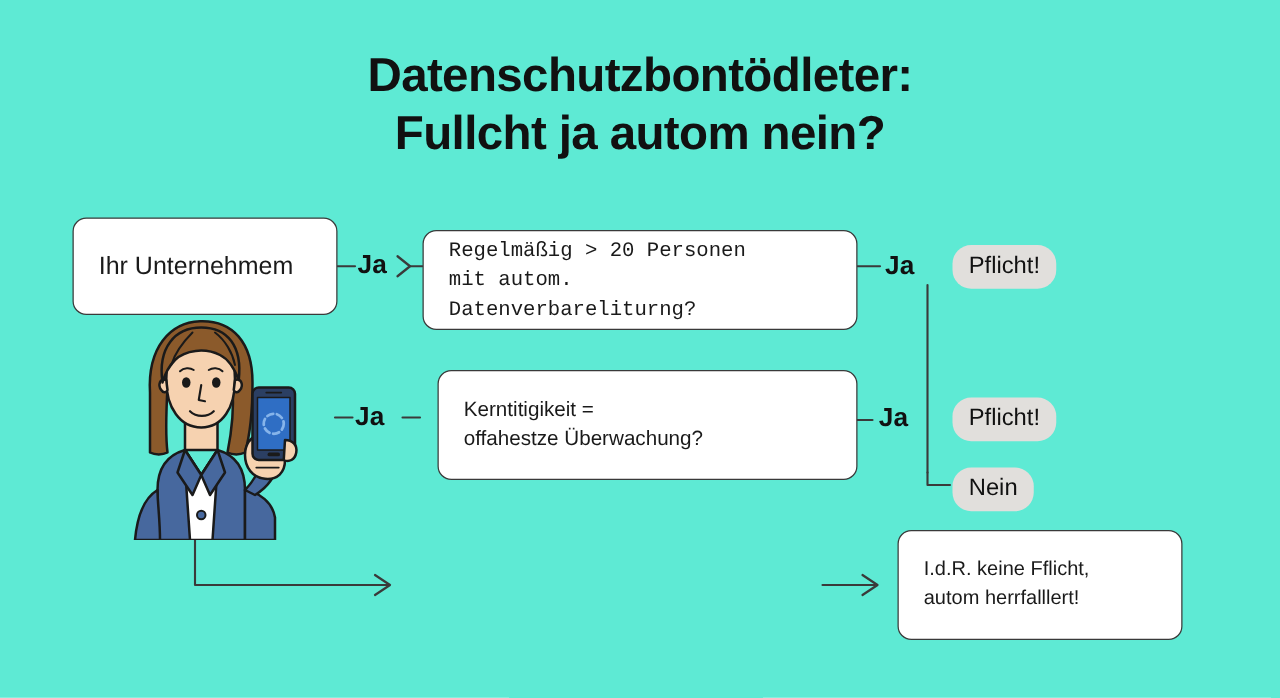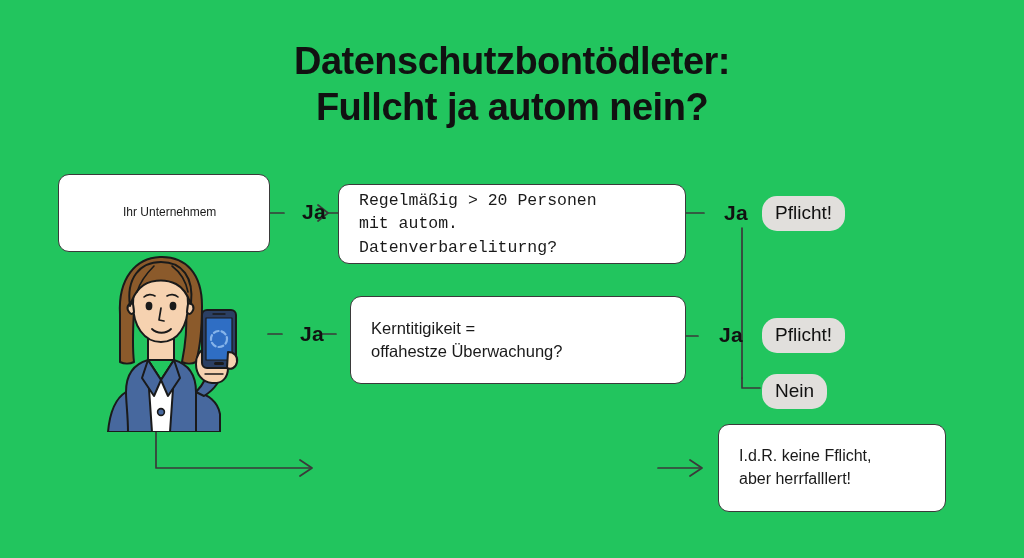--- a/index.html
+++ b/index.html
@@ -12,21 +12,21 @@
     height: 558px;
     background: #fcfcfc;
     font-family: "Liberation Sans", sans-serif;
     color: #111111;
     overflow: hidden;
   }
   #canvas {
     position: relative;
     width: 1024px;
     height: 558px;
-    background: #22c55e;
+    background: #5eead4;
   }
 
   
   .title {
     position: absolute;
     left: 0;
     top: 38px;
     width: 1024px;
     text-align: center;
     font-size: 38px;
@@ -54,31 +54,30 @@
     color: #1a1a1a;
     white-space: pre-line;
   }
 
   #node-start      { left: 58px;  top: 174px; width: 212px; height: 78px; }
   #node-q1         { left: 338px; top: 184px; width: 348px; height: 80px; font-family: Liberation Mono, monospace; }
   #node-q2         { left: 338px; top: 296px; width: 336px; height: 88px; margin-left: 12px; }
   #node-q3         { left: 334px; top: 420px; width: 324px; height: 98px; }
   #node-result     { left: 718px; top: 424px; width: 228px; height: 88px; }
 
-  #node-start .node-text { font-size: 12px; margin-left: 44px; }
+  #node-start .node-text { font-size: 20px; }
   #node-result .node-text { font-size: 16px; }
 
   
   .branch-label {
     position: absolute;
     font-size: 21px;
     font-weight: bold;
     color: #111111;
     letter-spacing: 0.2px;
-    margin-left: 16px;
   }
   #ja-1 { left: 286px; top: 200px; }
   #ja-2 { left: 284px; top: 322px; }
   #ja-3 { left: 708px; top: 201px; }
   #ja-4 { left: 703px; top: 323px; }
 
   
   .badge {
     position: absolute;
     background: #e1dfdc;
@@ -161,21 +160,21 @@
   </div>
 
   <div class="node" id="node-q2">
     <span class="node-text">Kerntitigikeit =
 offahestze Überwachung?</span>
   </div>
 
 
   <div class="node" id="node-result">
     <span class="node-text">I.d.R. keine Fflicht,
-aber herrfalllert!</span>
+autom herrfalllert!</span>
   </div>
 
   <div class="branch-label" id="ja-1">Ja</div>
   <div class="branch-label" id="ja-2">Ja</div>
   <div class="branch-label" id="ja-3">Ja</div>
   <div class="branch-label" id="ja-4">Ja</div>
 
   <div class="badge" id="badge-pflicht-1">Pflicht!</div>
   <div class="badge" id="badge-pflicht-2">Pflicht!</div>
   <div class="badge" id="badge-nein">Nein</div>

